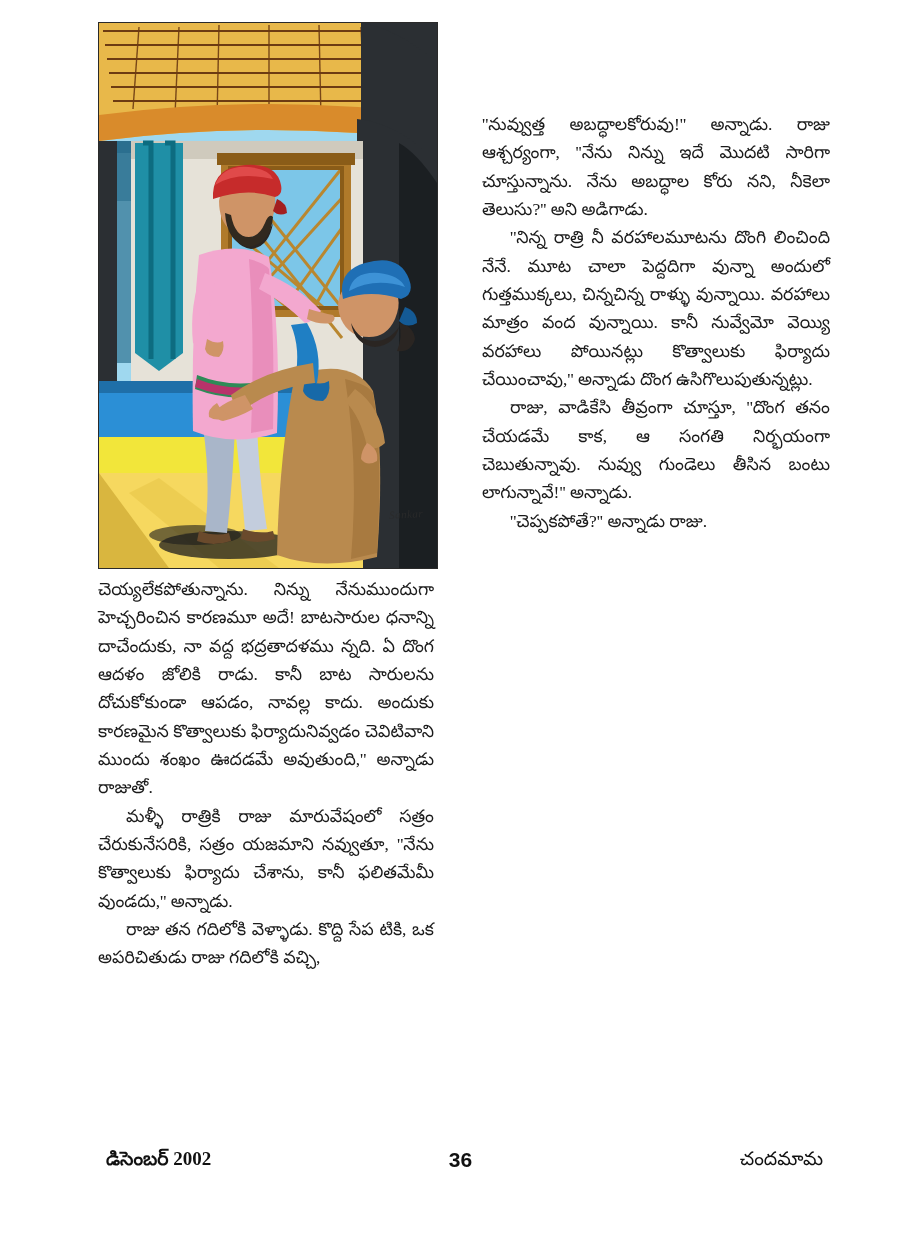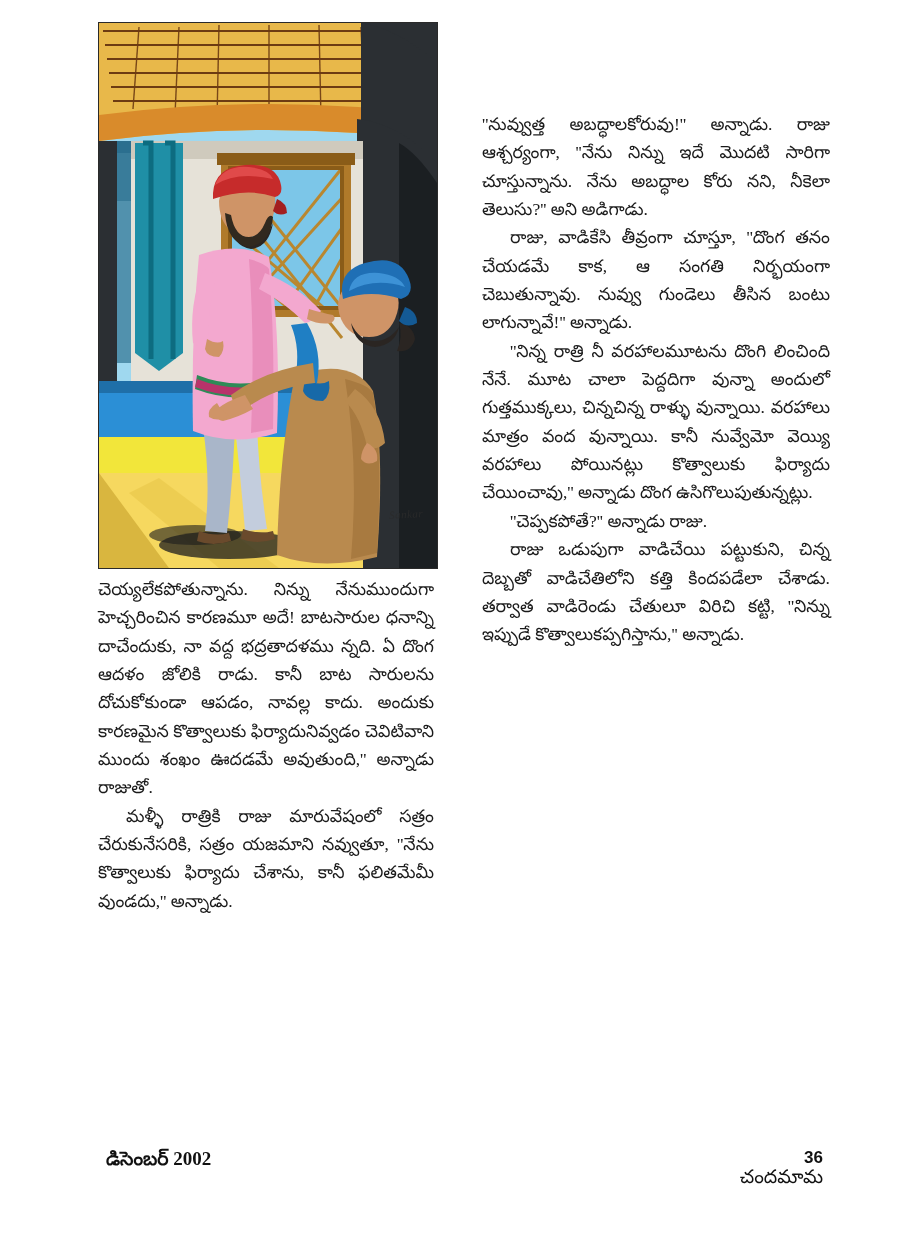--- a/index.html
+++ b/index.html
@@ -62,29 +62,28 @@
     color: #111;
   }
   .footer .month {
     position: absolute; left: 0; top: 0;
     font-family: "Liberation Serif", serif;
     font-weight: bold;
     margin-left: 8px;
   }
   .footer .pageno {
     position: absolute; left: 0; top: 0; width: 725px;
-    text-align: right;
+    text-align: center;
     font-family: "Liberation Sans", sans-serif;
     font-weight: bold;
-    font-size: 17px;
+    font-size: 21px;
   }
   .footer .mag {
     position: absolute; right: 0; top: 0;
     font-family: "Liberation Serif", serif;
-    margin-top: 18px;
   }
   .sig {
     position: absolute;
     right: 14px;
     bottom: 48px;
     font-family: "Liberation Serif", serif;
     font-size: 11px;
     color: #2b2b2b;
     font-style: italic;
     letter-spacing: .5px;
@@ -225,28 +224,28 @@
             <path d="M306 284 q12 4 12 16 q-10 6 -18 -2 z" fill="#145a95"></path>
           </g>
         </g>
       </svg>
       <div class="sig">Sankar</div>
     </div>
 
     <div class="col col-left">
       <p class="noindent">చెయ్యలేకపోతున్నాను. నిన్ను నేనుముందుగా హెచ్చరించిన కారణమూ అదే! బాటసారుల ధనాన్ని దాచేందుకు, నా వద్ద భద్రతాదళము న్నది. ఏ దొంగ ఆదళం జోలికి రాడు. కానీ బాట సారులను దోచుకోకుండా ఆపడం, నావల్ల కాదు. అందుకు కారణమైన కొత్వాలుకు ఫిర్యాదునివ్వడం చెవిటివాని ముందు శంఖం ఊదడమే అవుతుంది,'' అన్నాడు రాజుతో.</p>
       <p>మళ్ళీ రాత్రికి రాజు మారువేషంలో సత్రం చేరుకునేసరికి, సత్రం యజమాని నవ్వుతూ, ''నేను కొత్వాలుకు ఫిర్యాదు చేశాను, కానీ ఫలితమేమీ వుండదు,'' అన్నాడు.</p>
+      <p>రాజు తన గదిలోకి వెళ్ళాడు. కొద్ది సేప టికి, ఒక అపరిచితుడు రాజు గదిలోకి వచ్చి,</p>
     </div>
 
     <div class="col col-right">
       <p class="noindent">''నువ్వుత్త అబద్ధాలకోరువు!'' అన్నాడు. రాజు ఆశ్చర్యంగా, ''నేను నిన్ను ఇదే మొదటి సారిగా చూస్తున్నాను. నేను అబద్ధాల కోరు నని, నీకెలా తెలుసు?'' అని అడిగాడు.</p>
+      <p>''నిన్న రాత్రి నీ వరహాలమూటను దొంగి లించింది నేనే. మూట చాలా పెద్దదిగా వున్నా అందులో గుత్తముక్కలు, చిన్నచిన్న రాళ్ళు వున్నాయి. వరహాలు మాత్రం వంద వున్నాయి. కానీ నువ్వేమో వెయ్యి వరహాలు పోయినట్లు కొత్వాలుకు ఫిర్యాదు చేయించావు,'' అన్నాడు దొంగ ఉసిగొలుపుతున్నట్లు.</p>
       <p>రాజు, వాడికేసి తీవ్రంగా చూస్తూ, ''దొంగ తనం చేయడమే కాక, ఆ సంగతి నిర్భయంగా చెబుతున్నావు. నువ్వు గుండెలు తీసిన బంటు లాగున్నావే!'' అన్నాడు.</p>
-      <p>''నిన్న రాత్రి నీ వరహాలమూటను దొంగి లించింది నేనే. మూట చాలా పెద్దదిగా వున్నా అందులో గుత్తముక్కలు, చిన్నచిన్న రాళ్ళు వున్నాయి. వరహాలు మాత్రం వంద వున్నాయి. కానీ నువ్వేమో వెయ్యి వరహాలు పోయినట్లు కొత్వాలుకు ఫిర్యాదు చేయించావు,'' అన్నాడు దొంగ ఉసిగొలుపుతున్నట్లు.</p>
       <p>''చెప్పకపోతే?'' అన్నాడు రాజు.</p>
-      <p>రాజు ఒడుపుగా వాడిచేయి పట్టుకుని, చిన్న దెబ్బతో వాడిచేతిలోని కత్తి కిందపడేలా చేశాడు. తర్వాత వాడిరెండు చేతులూ విరిచి కట్టి, ''నిన్ను ఇప్పుడే కొత్వాలుకప్పగిస్తాను,'' అన్నాడు.</p>
       <p></p>
     </div>
 
   </div>
 
   <div class="footer">
     <span class="month">డిసెంబర్ 2002</span>
     <span class="pageno">36</span>
     <span class="mag">చందమామ</span>
   </div>

